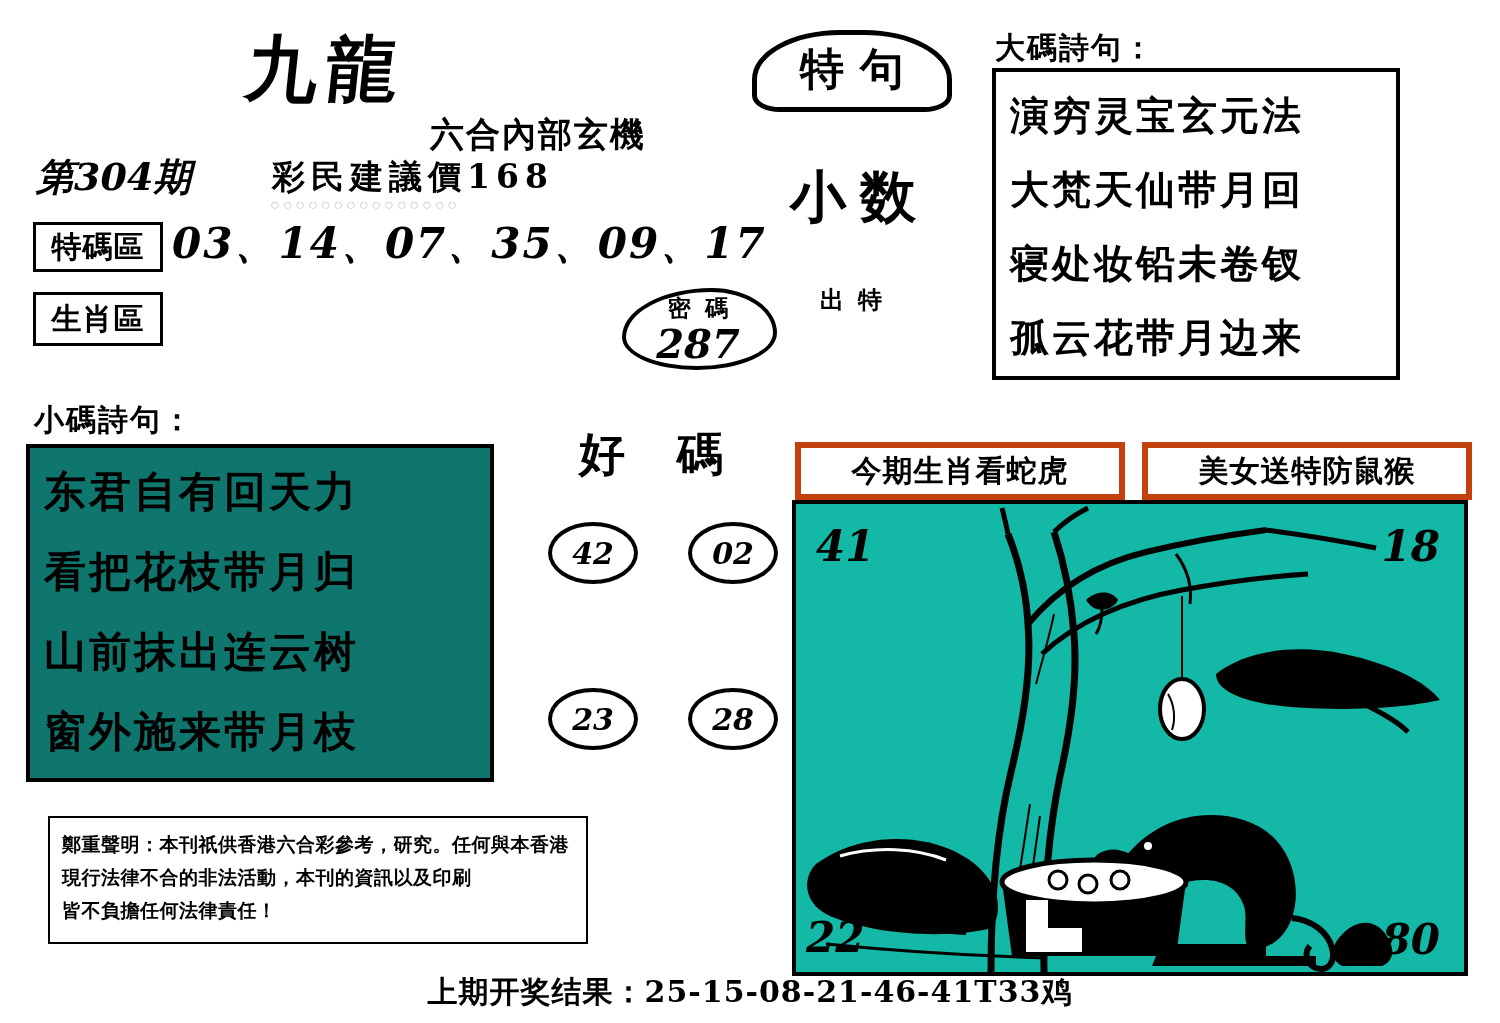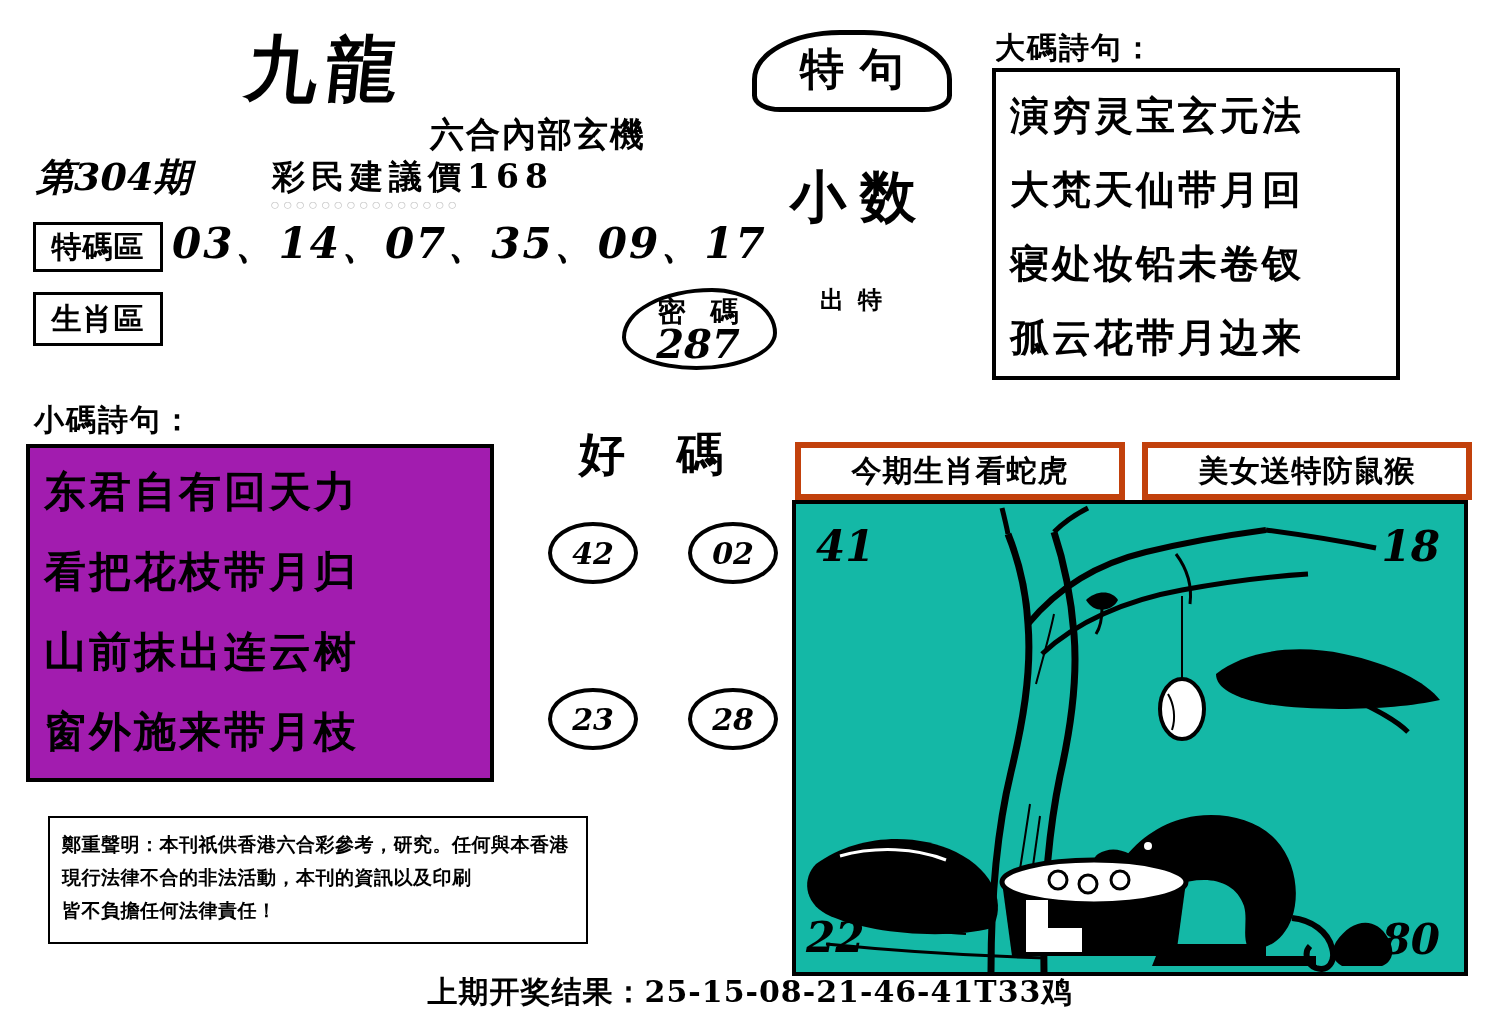--- a/index.html
+++ b/index.html
@@ -110,24 +110,24 @@
     inset: 0;
     border: 4px solid #000;
     border-radius: 58% 42% 52% 48% / 60% 55% 45% 40%;
     background: #fff;
   }
   .secret-label {
     position: absolute;
     left: 18px; top: 5px;
     width: 120px;
     text-align: center;
-    font-size: 28px;
+    font-size: 23px;
     font-weight: bold;
     letter-spacing: 4px;
-    font-family: Liberation Mono, monospace;
+    font-family: Liberation Sans, sans-serif;
   }
   .secret-value {
     position: absolute;
     left: 16px; top: 32px;
     width: 120px;
     text-align: center;
     font-size: 40px;
     font-weight: bold;
     font-style: italic;
     font-family: "DejaVu Serif", serif;
@@ -205,21 +205,21 @@
     font-size: 30px;
     font-weight: bold;
     letter-spacing: 2px;
     font-family: "DejaVu Serif", serif;
   }
   .small-poem-box {
     position: absolute;
     left: 26px; top: 444px;
     width: 468px; height: 338px;
     border: 4px solid #000;
-    background: #a21caf;
+    background: #0f766e;
     padding: 4px 8px 0 14px;
     box-sizing: border-box;
   }
   .small-poem-box .line {
     font-size: 42px;
     font-weight: bold;
     letter-spacing: 3px;
     line-height: 80px;
     white-space: nowrap;
     font-family: "DejaVu Serif", serif;

